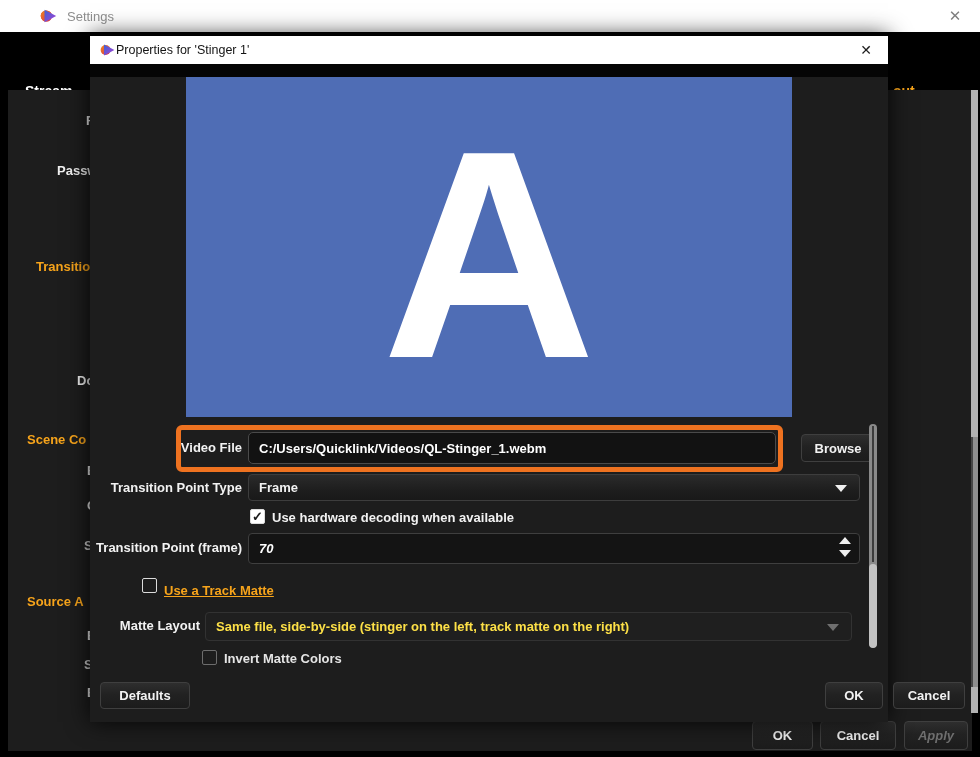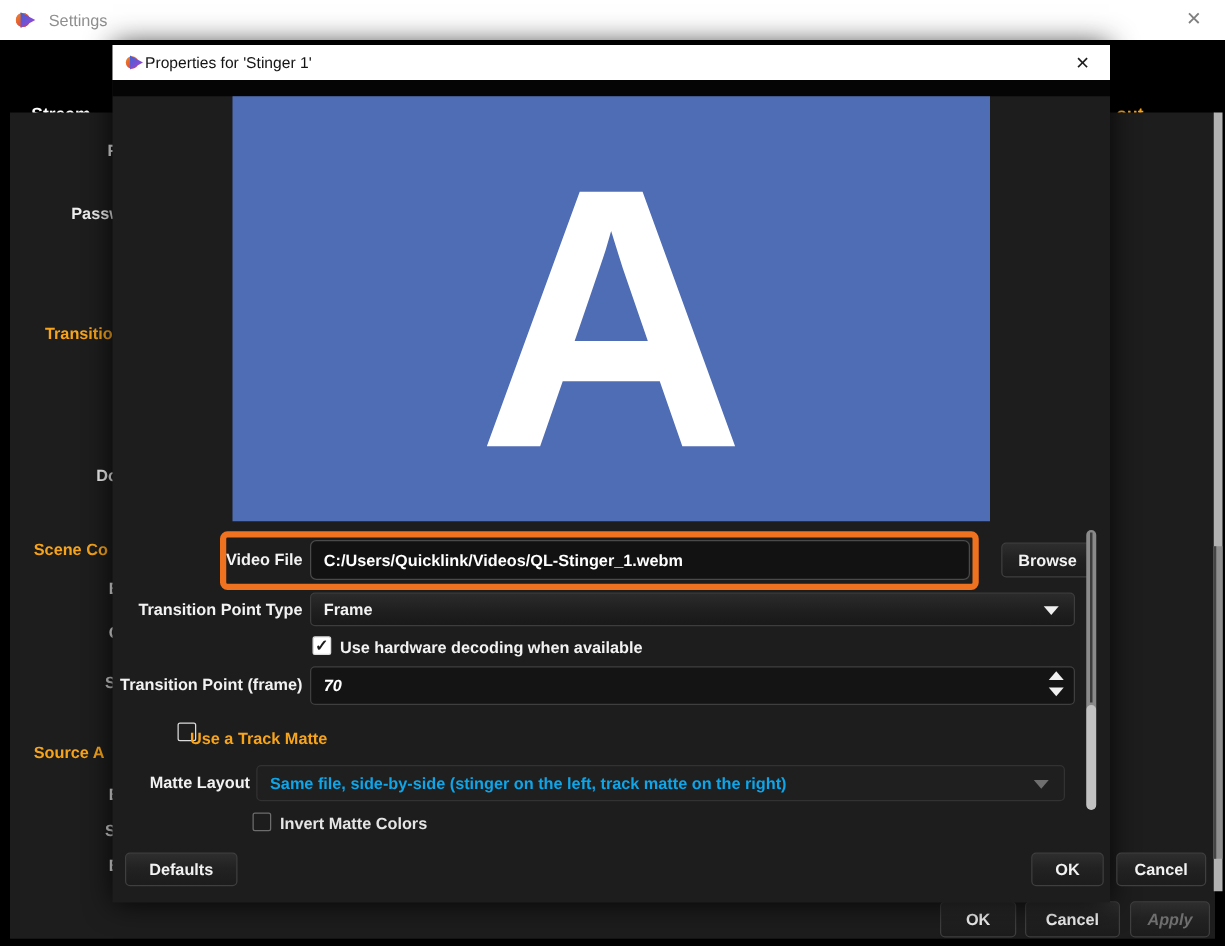--- a/index.html
+++ b/index.html
@@ -6,21 +6,21 @@
   html,body { background:#000; }
   body { font-family:"Liberation Sans", sans-serif; }
   #screen {
     position:relative; width:980px; height:757px; background:#000;
     overflow:hidden;
   }
 
   
   .win-titlebar {
     position:absolute; left:0; top:0; width:980px; height:32px;
-    background:#ffffff; display:flex; align-items:center;
+    background:#ffffff; display:flex; align-items:center;padding-left:28px;
   }
   .win-titlebar .logo { margin-left:12px; width:18px; height:18px; }
   .win-title { margin-left:9px; font-size:13px; color:#8f8f8f; }
   .win-close {
     position:absolute; right:14px; top:6px; width:22px; height:20px;
     color:#7f7f7f; font-size:15px; line-height:20px; text-align:center; cursor:default;
   }
   .tab-strip {
     position:absolute; left:0; top:32px; width:980px; height:58px; background:#000;
   }
@@ -93,21 +93,21 @@
   .text-input {
     position:absolute; background:#121212; border:1px solid #4a4a4a; border-radius:5px;
     color:#ffffff; font-family:"Liberation Sans",sans-serif; font-size:13px; font-weight:bold;
     padding:0 10px; outline:none;
   }
   .combo {
     position:absolute; background:linear-gradient(180deg,#2b2b2b 0%,#1e1e1e 60%,#191919 100%);
     border:1px solid #3d3d3d; border-radius:4px; display:flex; align-items:center;
     color:#f2f2f2; font-size:13px; font-weight:bold; padding:0 10px;
   }
-  .combo.disabled { background:#1f1f1f; border-color:#323232; color:#0ea5e9; }
+  .combo.disabled { background:#1f1f1f; border-color:#323232; color:#fde047; }
   .chev-down {
     position:absolute; right:12px; top:50%; margin-top:-3px;
     width:0; height:0; border-left:6px solid transparent; border-right:6px solid transparent;
     border-top:7px solid #f0f0f0;
   }
   .combo.disabled .chev-down { border-top-color:#6f6f6f; }
 
   .spin-btns { position:absolute; right:8px; top:4px; width:14px; }
   .spin-up, .spin-down {
     width:0; height:0; border-left:6px solid transparent; border-right:6px solid transparent; margin:0 auto;
@@ -234,21 +234,21 @@
     <span class="check-label" style="left:182px; top:474px;">Use hardware decoding when available</span>
 
     <div class="field-label" style="left:0; top:504px; width:152px;">Transition Point (frame)</div>
     <input class="text-input" style="left: 158px; top: 497px; width: 612px; height: 31px; background: rgb(20, 20, 20); border-color: rgb(63, 63, 63); border-radius: 4px; font-style: italic;" value="70">
     <div class="spin-btns" style="left:748px; top:501px;">
       <div class="spin-up"></div>
       <div class="spin-down"></div>
     </div>
 
     <span class="checkbox" style="left:52px; top:542px;"></span>
-    <span class="check-label orange" style="left:62px; top:547px;">Use a Track Matte</span>
+    <span class="check-label orange" style="left:74px; top:547px;text-decoration:underline;">Use a Track Matte</span>
 
     <div class="field-label" style="left:0; top:582px; width:110px;">Matte Layout</div>
     <div class="combo disabled" style="left:115px; top:576px; width:647px; height:29px;">
       <span>Same file, side-by-side (stinger on the left, track matte on the right)</span>
       <span class="chev-down"></span>
     </div>
 
     <span class="checkbox disabled" style="left:112px; top:614px;"></span>
     <span class="check-label disabled" style="left:134px; top:615px;">Invert Matte Colors</span>
 

